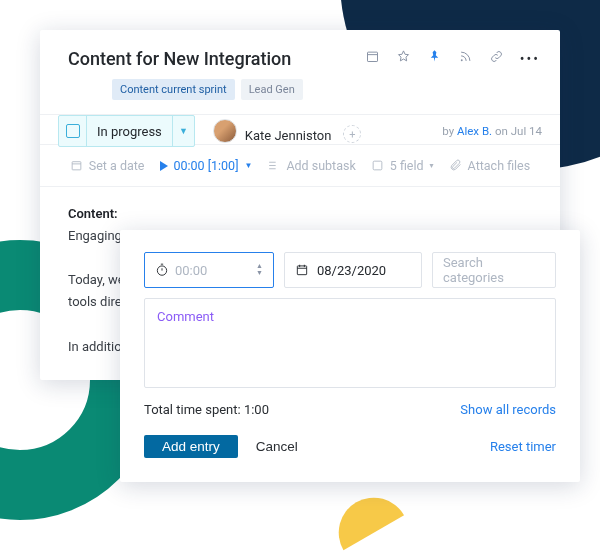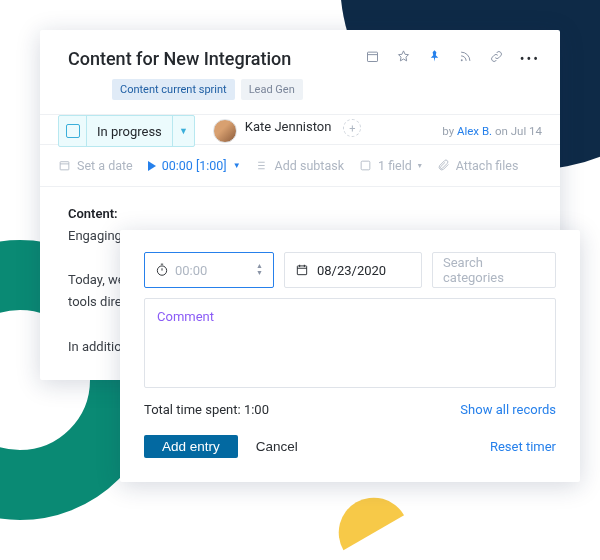--- a/index.html
+++ b/index.html
@@ -92,21 +92,21 @@
   }
   .status-label {
     padding: 0 10px; font-size: 13px; color: #25292e;
   }
   .status-caret {
     width: 22px; height: 100%; display:flex; align-items:center; justify-content:center;
     border-left: 1px solid #b8e8f0;
     color: #3bafda; font-size: 9px;
   }
   .assignee {
-    display: flex; align-items: flex-start; gap: 8px; margin-left: 18px;
+    display: flex; align-items: flex-end; gap: 8px; margin-left: 18px;
     font-size: 13px; color: #2a2e33;
   }
   .avatar {
     width: 24px; height: 24px; border-radius: 50%;
     background: linear-gradient(135deg,#d8a070 40%,#8a5a3a);
     border: 1px solid #e0e4e8;
   }
   .plus-user {
     width: 18px; height: 18px; border: 1px dashed #cdd3db;
     border-radius: 50%; display:flex; align-items:center; justify-content:center;
@@ -116,20 +116,21 @@
     margin-left: auto; font-size: 11.5px; color: #9aa3b0;
   }
   .byline .author { color: #2680eb; }
   .action-row {
     display: flex; align-items: center; gap: 15px;
     padding: 0 18px;
     height: 42px;
     border-bottom: 1px solid #eef0f3;
     color: #aeb6c2;
     font-size: 12.5px;
+    justify-content: center;
   }
   .action-item { display:flex; align-items:center; gap:6px; white-space:nowrap; }
   .action-item.timer { color: #2680eb; }
   .action-item.timer .play {
     width:0;height:0;border-top:5px solid transparent;border-bottom:5px solid transparent;border-left:8px solid #2680eb;
   }
   .content-body {
     padding: 16px 28px 22px;
     font-size: 13px; color: #3a3f46; line-height: 1.7;
   }
@@ -252,21 +253,21 @@
     <div class="action-item">
       <svg width="13" height="13" viewBox="0 0 24 24">
           <path d="M4 6h12M4 12h12M4 18h12"></path>
         </svg>
       <span>Add subtask</span>
     </div>
     <div class="action-item">
       <svg width="13" height="13" viewBox="0 0 24 24">
           <rect x="4" y="4" width="16" height="16" rx="2"></rect>
         </svg>
-      <span>1 field</span>
+      <span>5 field</span>
       <span style="font-size:8px;">▾</span>
     </div>
     <div class="action-item">
       <svg width="13" height="13" viewBox="0 0 24 24">
           <path d="M21 10l-9 9a5 5 0 01-7-7l9-9a3.5 3.5 0 015 5l-9 9a2 2 0 01-3-3l8-8"></path>
         </svg>
       <span>Attach files</span>
     </div>
   </div>
 

